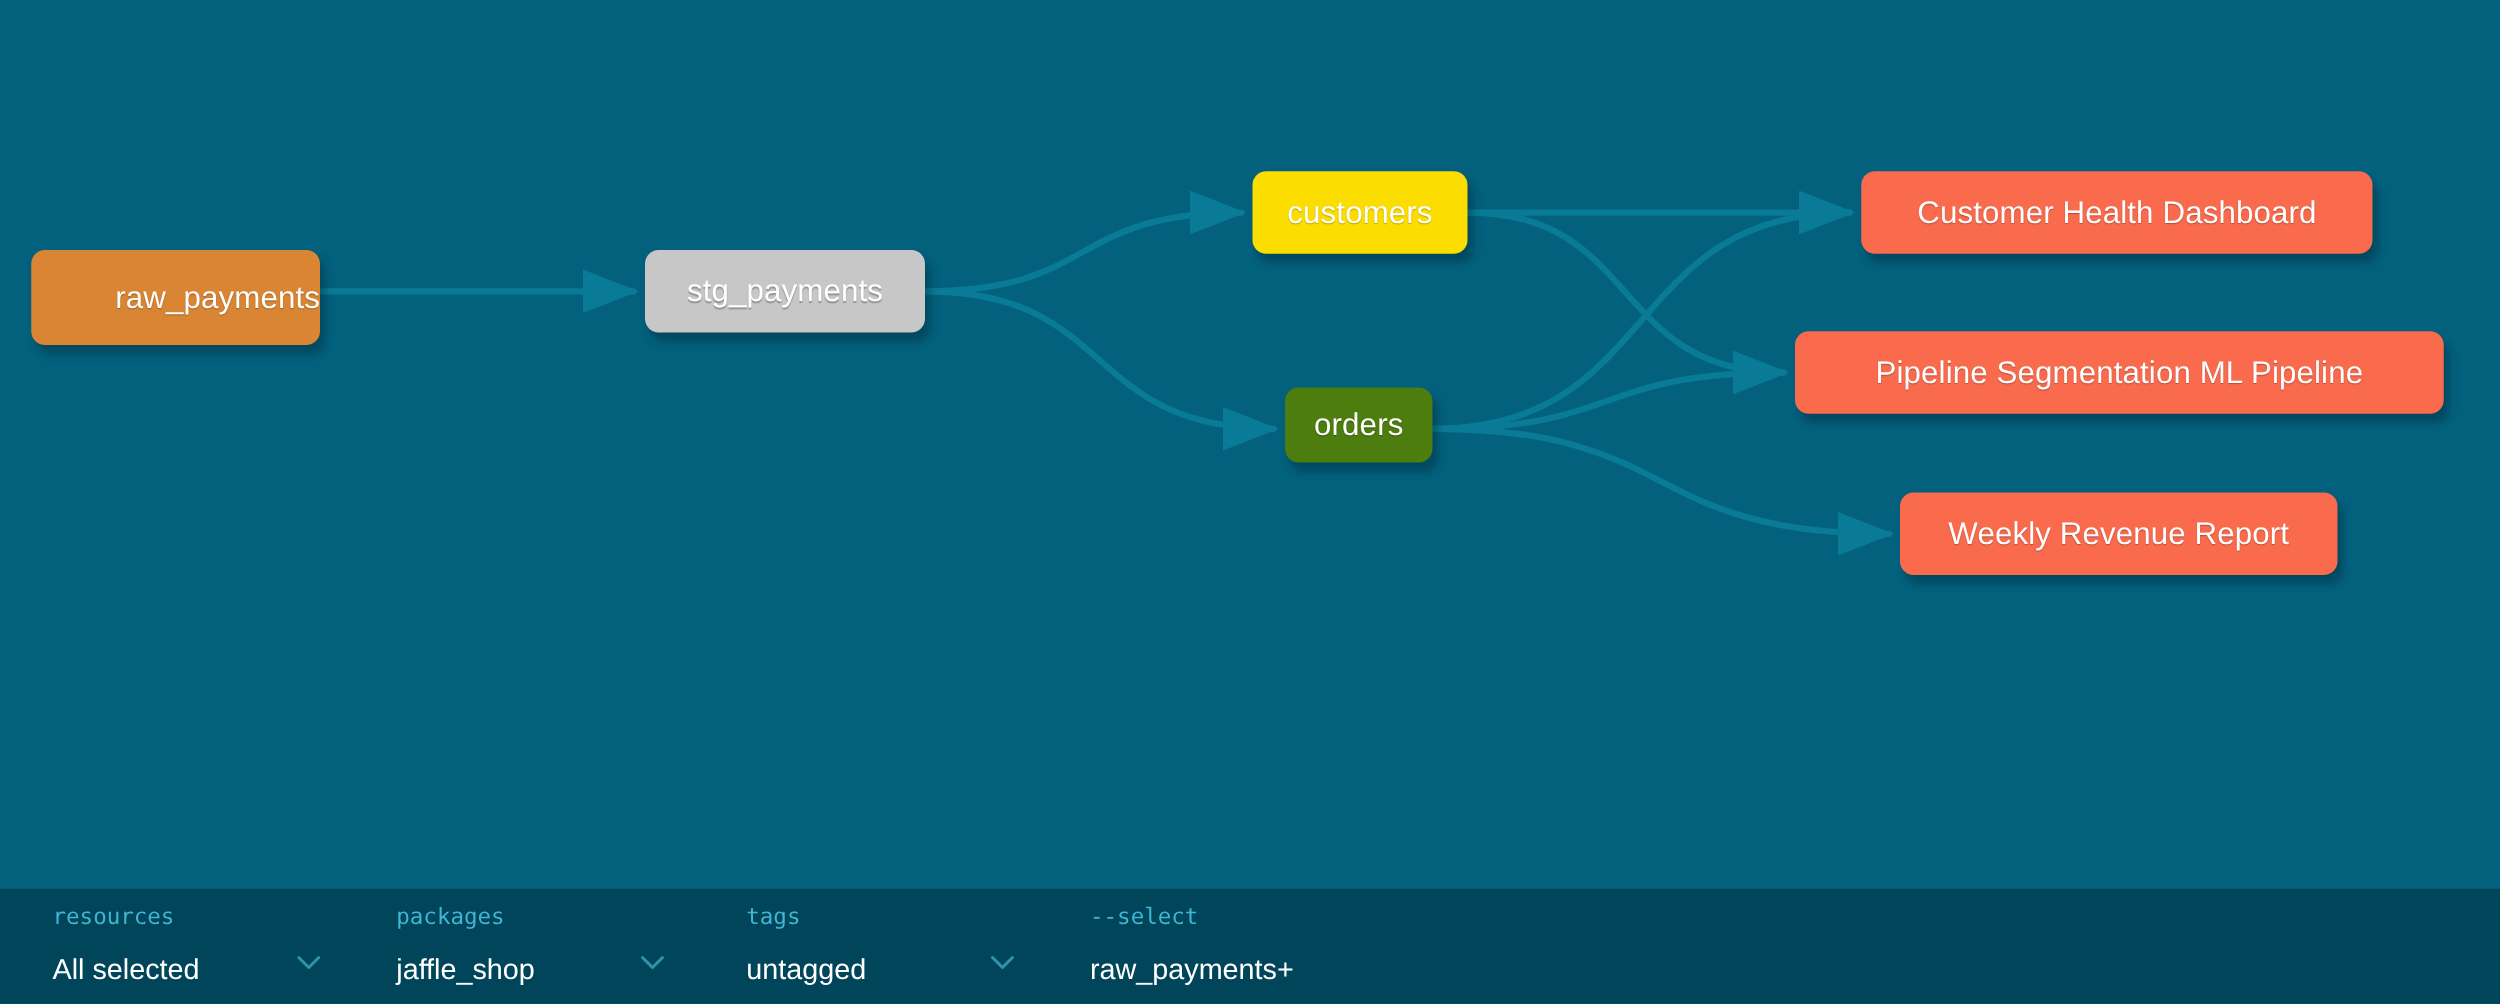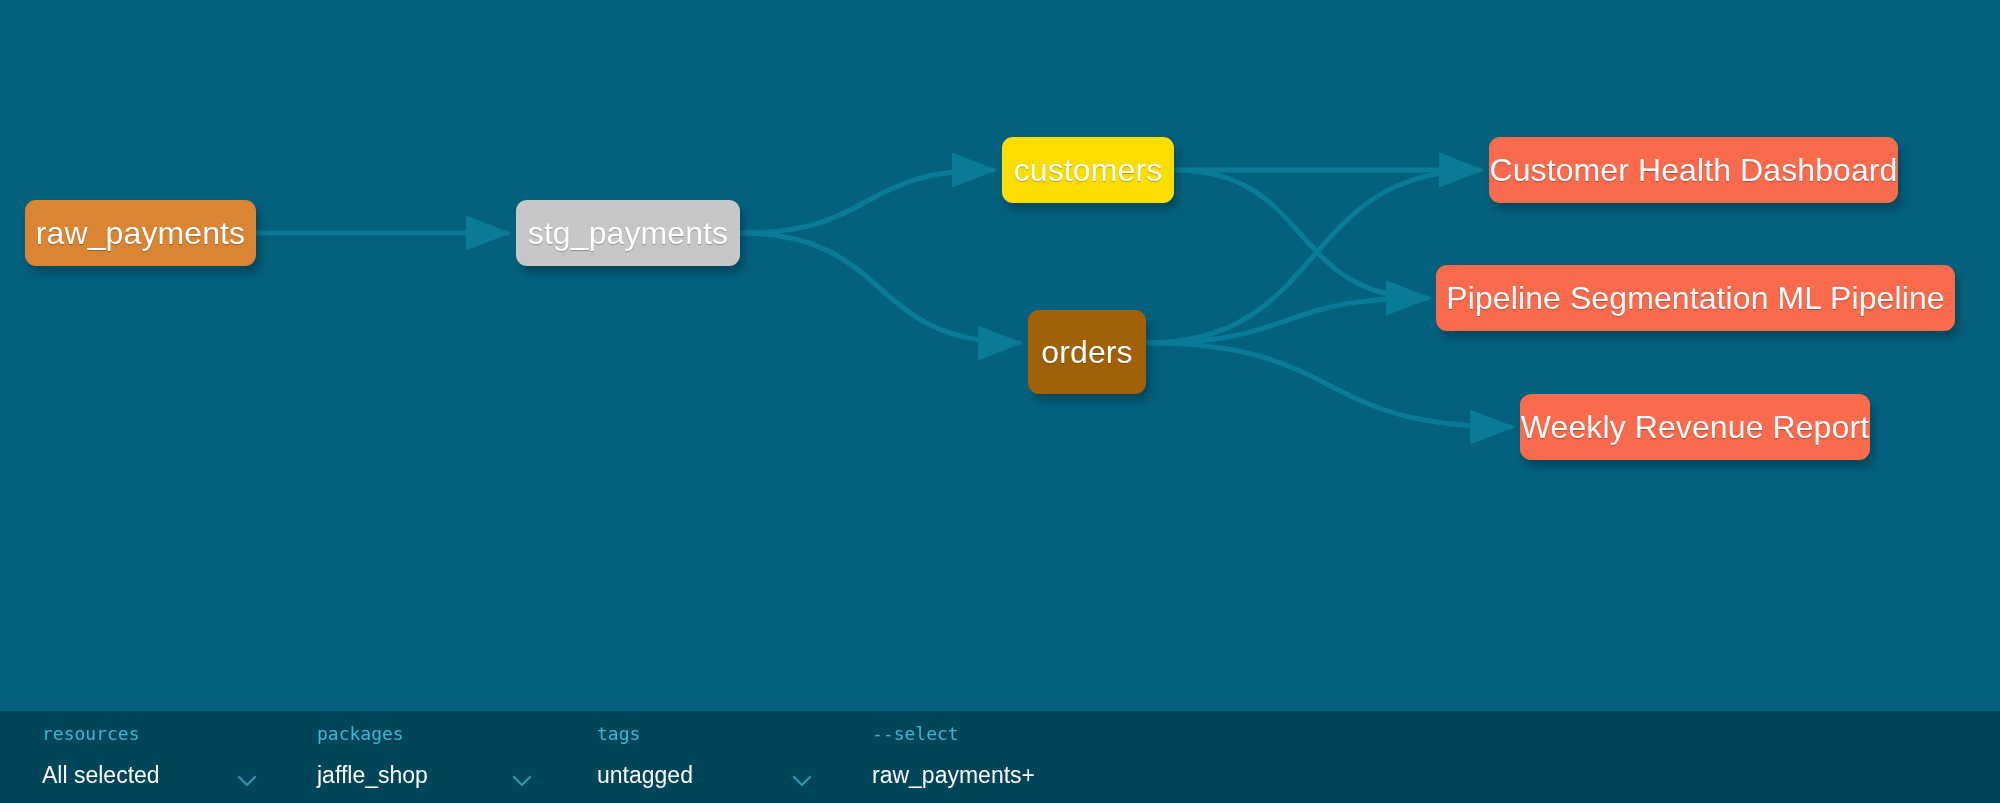--- a/index.html
+++ b/index.html
@@ -39,21 +39,21 @@
     position: absolute;
     display: flex;
     align-items: center;
     justify-content: center;
     border-radius: 11px;
     color: #ffffff;
     white-space: nowrap;
     cursor: pointer;
     text-shadow: 0 1px 1px rgba(0,0,0,0.28);
     box-shadow: 4px 7px 7px rgba(0, 37, 50, 0.40);
-    font-size: 32px;
+    font-size: 25px;
     letter-spacing: 0.1px;
     line-height: 1;
   }
 
   .node-source   { background: #d98533; }
   .node-model    { background: #c7c7c7; }
   .node-mart     { background: #fcdd00; }
   .node-exposure { background: #fa6a4d; }
 
   
@@ -80,21 +80,21 @@
     font-family: "DejaVu Sans Mono", monospace;
     font-size: 18px;
     color: #3fb6d3;
     line-height: 1;
     margin-bottom: 21px;
     display: block;
   }
 
   .field-row {
     display: flex;
-    align-items: flex-end;
+    align-items: flex-start;
     justify-content: space-between;
   }
 
   .field-value {
     font-size: 23px;
     color: #ffffff;
     line-height: 1;
     white-space: nowrap;
   }
 
@@ -130,30 +130,30 @@
           <path d="M740,233 C893.45,233 865.55,343 1019,343" stroke="#0a7b96"></path>
           <path d="M1174,170 C1342.3,170 1311.7,170 1480,170" stroke="#0a7b96"></path>
           <path d="M1174,170 C1313.15,170 1287.85,298 1427,298" stroke="#0a7b96"></path>
           <path d="M1146,343 C1329.7,343 1296.3,170 1480,170" stroke="#0a7b96"></path>
           <path d="M1146,343 C1300.55,343 1272.45,298 1427,298" stroke="#0a7b96"></path>
           <path d="M1146,343 C1346.75,343 1310.25,427 1511,427" stroke="#0a7b96"></path>
         </g>
     </svg>
 
     <div id="nodes-group">
-        <div class="node node-source" style="left: 25px; top: 200px; width: 231px; height: 66px; background: rgb(217, 133, 51);">
+        <div class="node node-source" style="left: 25px; top: 200px; width: 231px; height: 76px; background: rgb(217, 133, 51); justify-content: flex-end;">
           <span>raw_payments</span>
         </div>
         <div class="node node-model" style="left: 516px; top: 200px; width: 224px; height: 66px; background: rgb(199, 199, 199);">
           <span>stg_payments</span>
         </div>
         <div class="node node-mart" style="left: 1002px; top: 137px; width: 172px; height: 66px; background: rgb(252, 221, 0);">
           <span>customers</span>
         </div>
-        <div class="node node-mart" style="left: 1028px; top: 310px; width: 118px; height: 84px; background: #a16207;">
+        <div class="node node-mart" style="left: 1028px; top: 310px; width: 118px; height: 60px; background: #4d7c0f;">
           <span>orders</span>
         </div>
         <div class="node node-exposure" style="left: 1489px; top: 137px; width: 409px; height: 66px; background: rgb(250, 106, 77);">
           <span>Customer Health Dashboard</span>
         </div>
         <div class="node node-exposure" style="left: 1436px; top: 265px; width: 519px; height: 66px; background: rgb(250, 106, 77);">
           <span>Pipeline Segmentation ML Pipeline</span>
         </div>
         <div class="node node-exposure" style="left: 1520px; top: 394px; width: 350px; height: 66px; background: rgb(250, 106, 77);">
           <span>Weekly Revenue Report</span>

